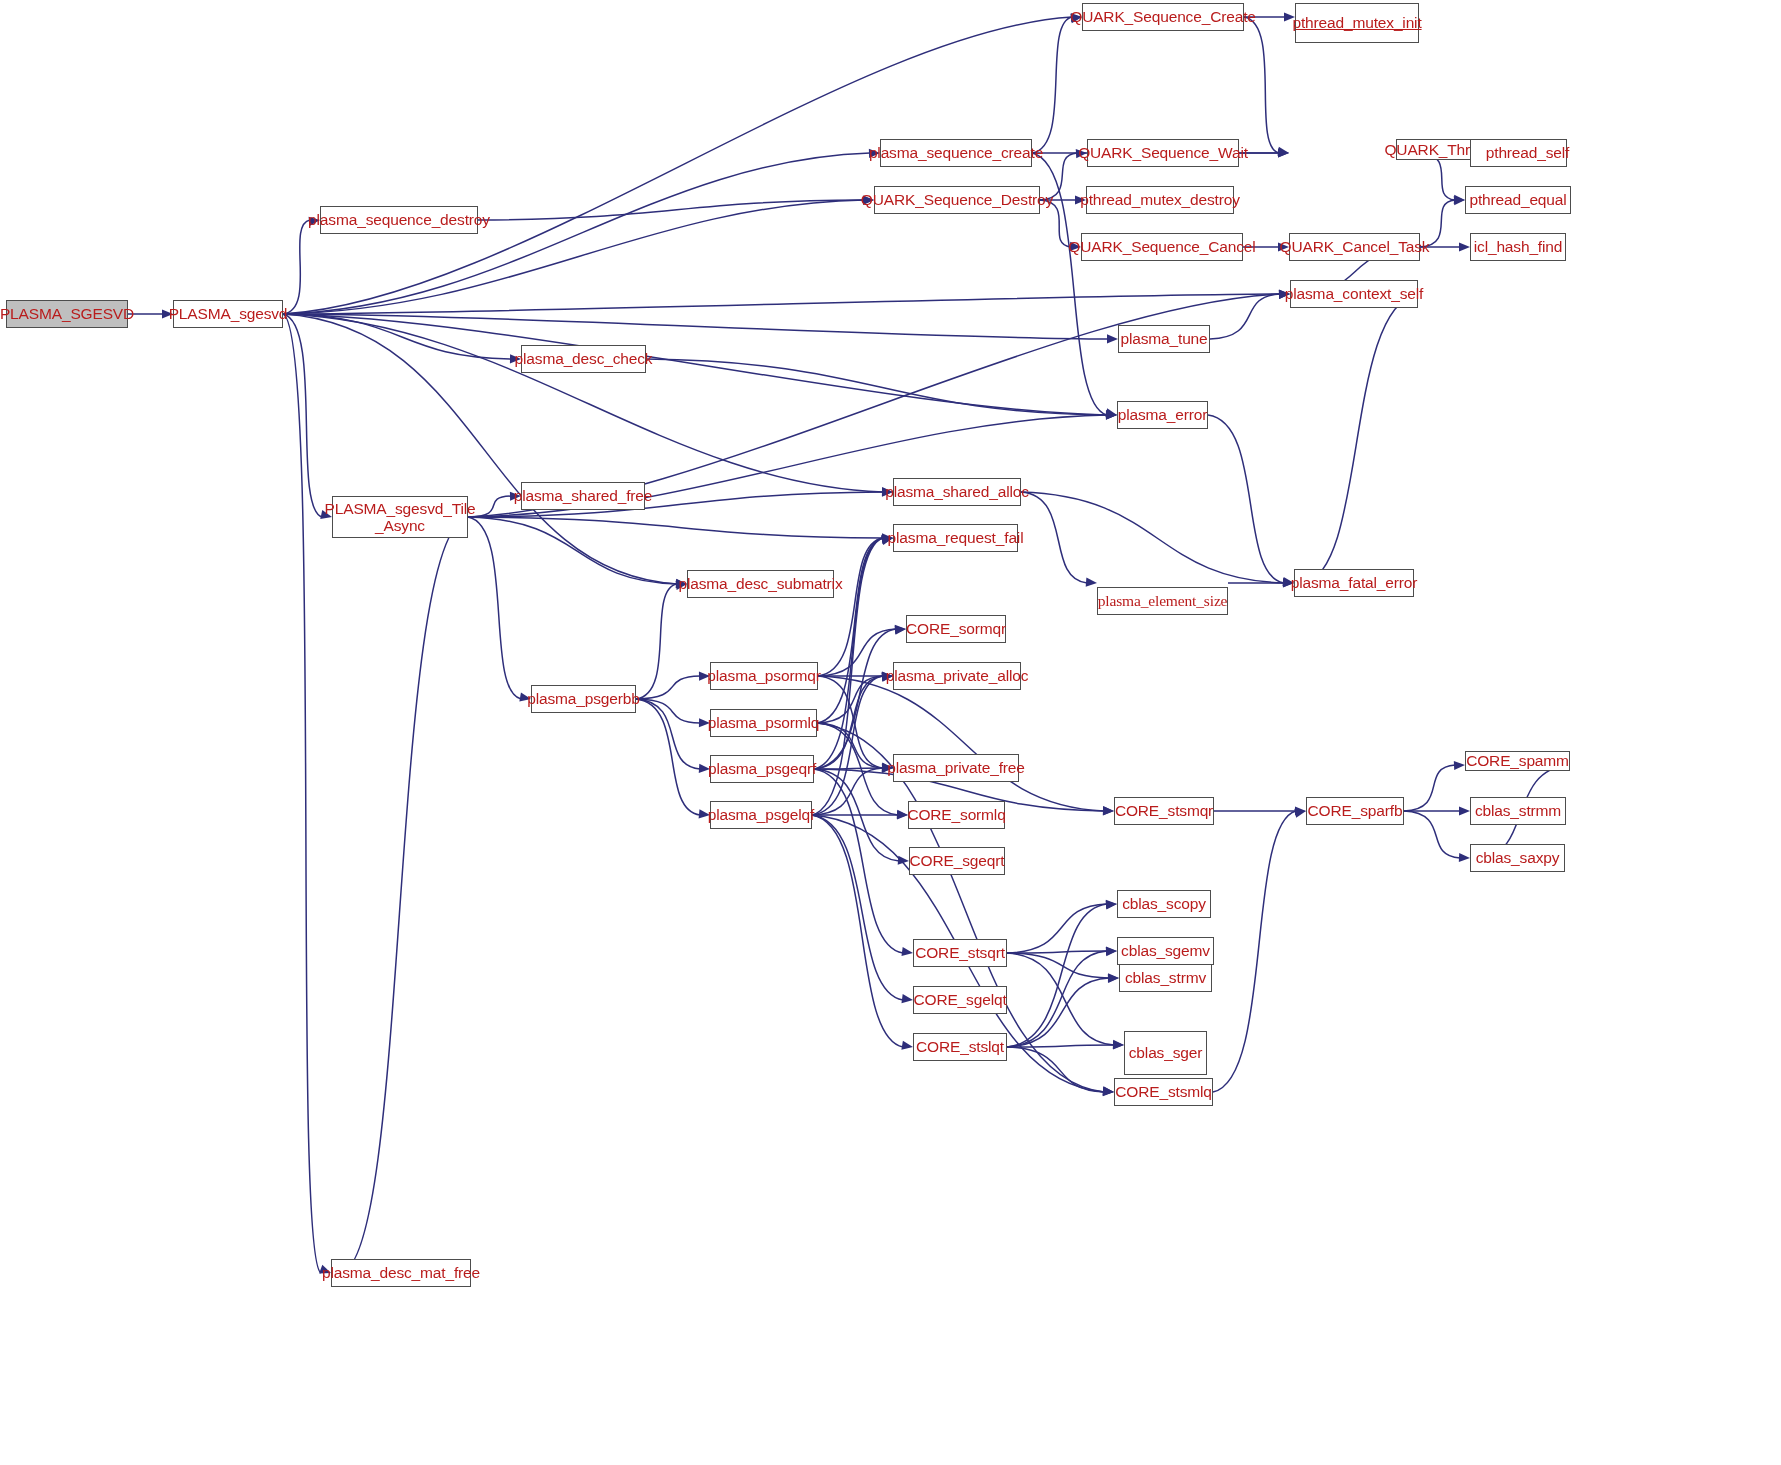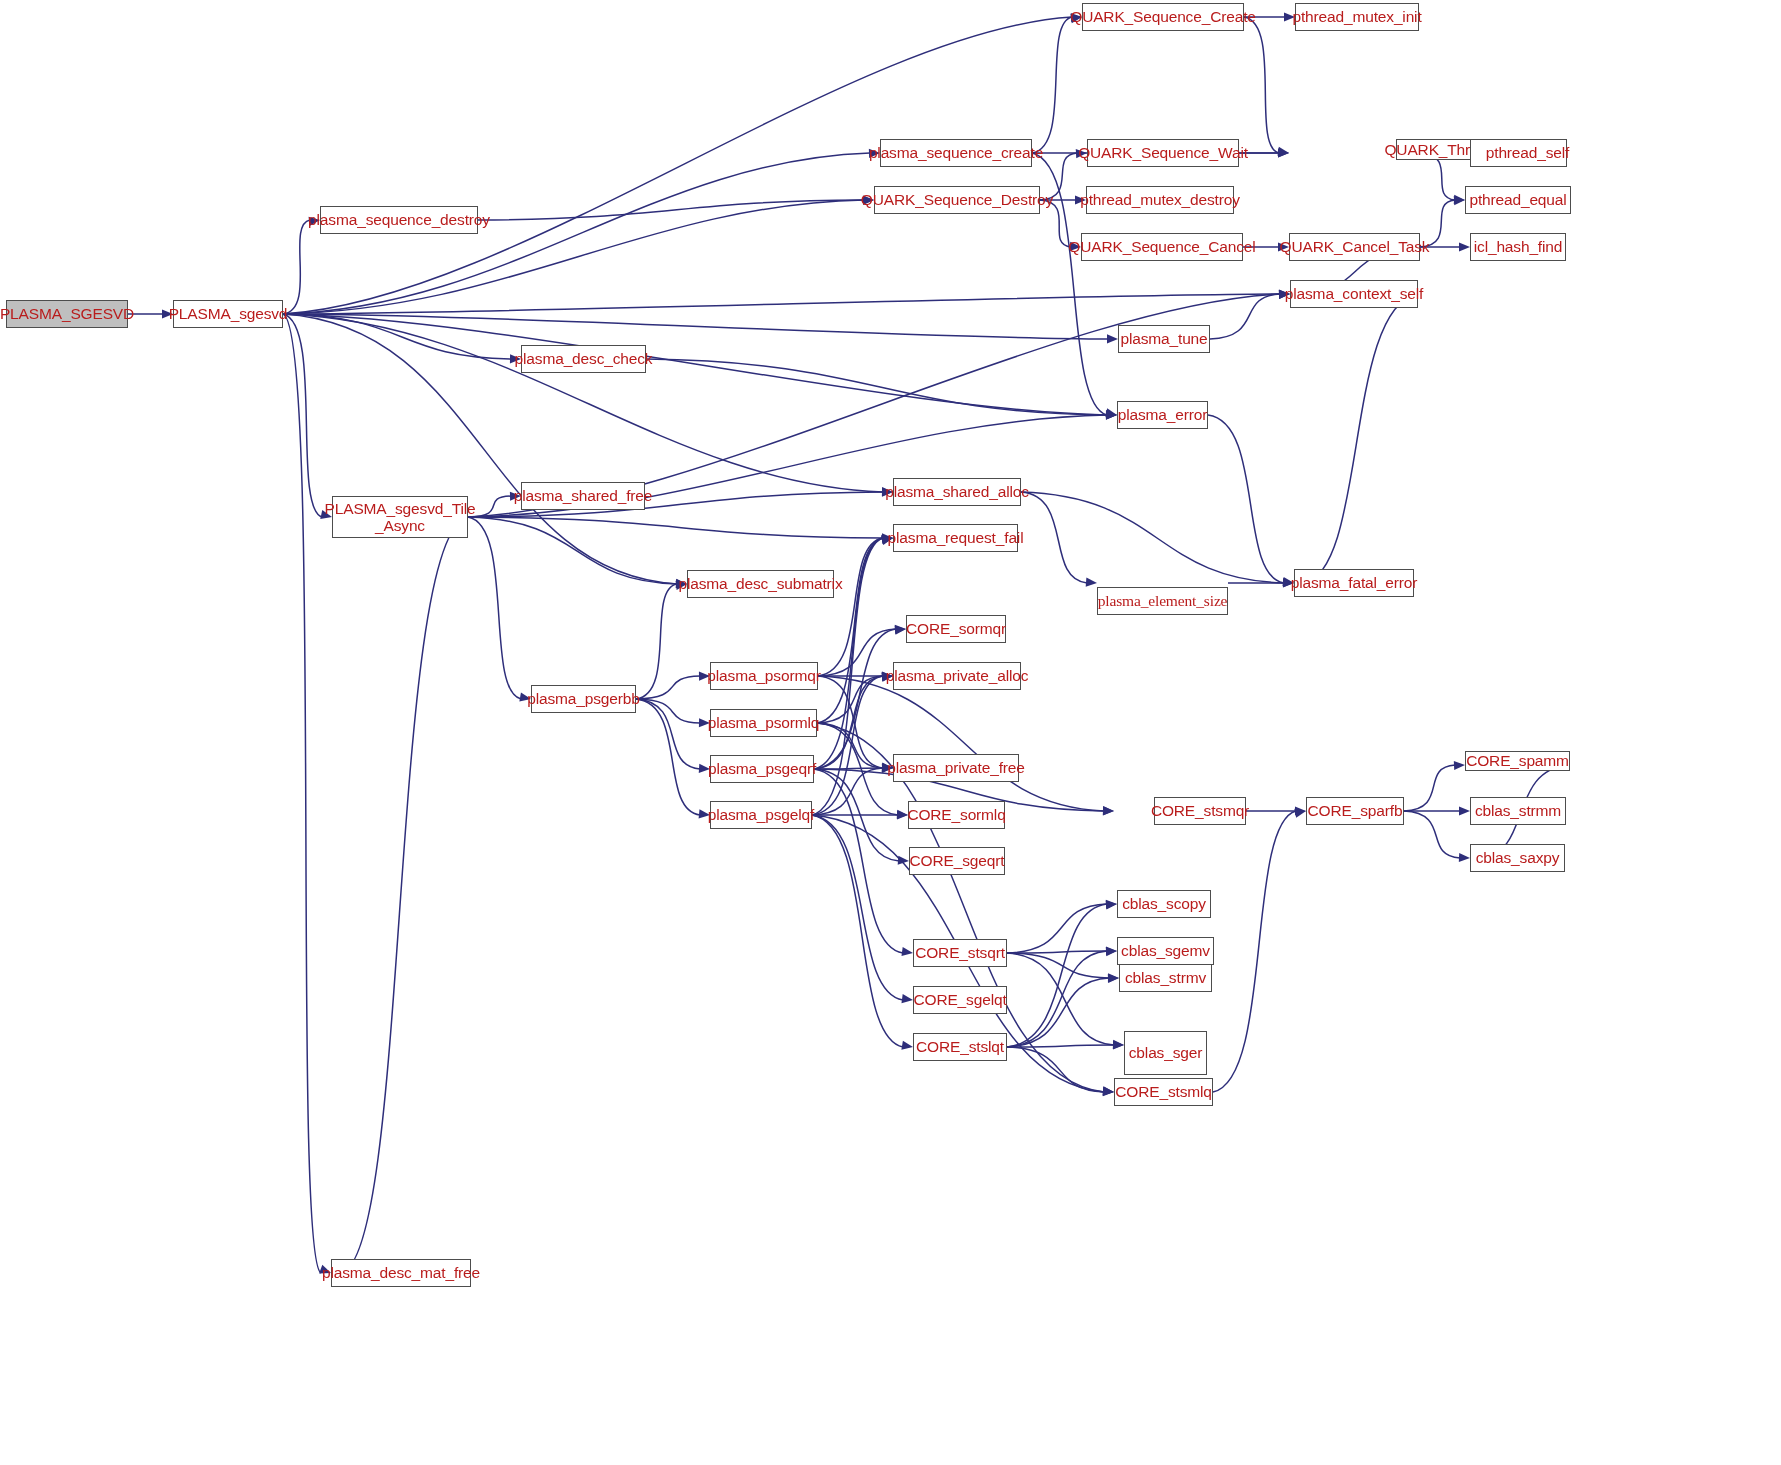--- a/index.html
+++ b/index.html
@@ -231,21 +231,21 @@
       <polygon points="1119,978 1108.2199172352518,983.0940961499739 1107.8027152953725,973.9035606627806" class="arrow-head"></polygon>
       <path d="M 1007 1047 C 1077.65 1046.91, 1053.35 1045.09, 1114 1045" class="edge-path"></path>
       <polygon points="1124,1045 1113.0058687931573,1049.6140089950854 1112.9941490574438,1040.414016459882" class="arrow-head"></polygon>
       <path d="M 1007 1047 C 1073.15 1049.025, 1047.85 1089.975, 1104 1092" class="edge-path"></path>
       <polygon points="1114,1092 1102.8644000901088,1096.2612691356956 1103.1459008755212,1087.0655768122317" class="arrow-head"></polygon>
     </svg>
   <div id="node-layer">
       <div class="gnode root" style="left: 6px; top: 300px; width: 122px; height: 28px;">PLASMA_SGESVD</div>
       <div class="gnode" style="left: 173px; top: 300px; width: 110px; height: 28px;">PLASMA_sgesvd</div>
       <div class="gnode" style="left: 1082px; top: 3px; width: 162px; height: 28px;">QUARK_Sequence_Create</div>
-      <div class="gnode" style="left: 1295px; top: 3px; width: 124px; height: 28px;">pthread_mutex_init</div>
+      <div class="gnode" style="left: 1295px; top: 3px; width: 124px; height: 40px; text-decoration: underline;">pthread_mutex_init</div>
       <div class="gnode" style="left: 880px; top: 139px; width: 152px; height: 28px;">plasma_sequence_create</div>
       <div class="gnode" style="left: 1087px; top: 139px; width: 152px; height: 28px;">QUARK_Sequence_Wait</div>
       <div class="gnode" style="left: 1348px; top: 139px; width: 132px; height: 21px; margin-left: 48px;">QUARK_Thread_Rank</div>
       <div class="gnode" style="left: 1470px; top: 139px; width: 97px; height: 28px; padding-left: 21px;">pthread_self</div>
       <div class="gnode" style="left: 320px; top: 206px; width: 158px; height: 28px;">plasma_sequence_destroy</div>
       <div class="gnode" style="left: 874px; top: 186px; width: 166px; height: 28px;">QUARK_Sequence_Destroy</div>
       <div class="gnode" style="left: 1086px; top: 186px; width: 148px; height: 28px;">pthread_mutex_destroy</div>
       <div class="gnode" style="left: 1465px; top: 186px; width: 106px; height: 28px;">pthread_equal</div>
       <div class="gnode" style="left: 1081px; top: 233px; width: 162px; height: 28px;">QUARK_Sequence_Cancel</div>
       <div class="gnode" style="left: 1289px; top: 233px; width: 131px; height: 28px;">QUARK_Cancel_Task</div>
@@ -265,21 +265,21 @@
       <div class="gnode" style="left: 906px; top: 615px; width: 100px; height: 28px;">CORE_sormqr</div>
       <div class="gnode" style="left: 893px; top: 662px; width: 128px; height: 28px;">plasma_private_alloc</div>
       <div class="gnode" style="left: 710px; top: 662px; width: 108px; height: 28px;">plasma_psormqr</div>
       <div class="gnode" style="left: 531px; top: 685px; width: 105px; height: 28px;">plasma_psgerbb</div>
       <div class="gnode" style="left: 710px; top: 709px; width: 107px; height: 28px;">plasma_psormlq</div>
       <div class="gnode" style="left: 893px; top: 754px; width: 126px; height: 28px;">plasma_private_free</div>
       <div class="gnode" style="left: 710px; top: 755px; width: 104px; height: 28px;">plasma_psgeqrf</div>
       <div class="gnode" style="left: 908px; top: 801px; width: 97px; height: 28px;">CORE_sormlq</div>
       <div class="gnode" style="left: 710px; top: 801px; width: 102px; height: 28px;">plasma_psgelqf</div>
       <div class="gnode" style="left: 909px; top: 847px; width: 96px; height: 28px;">CORE_sgeqrt</div>
-      <div class="gnode" style="left: 1114px; top: 797px; width: 92px; height: 28px; margin-left: 40px;">CORE_stsmqr</div>
+      <div class="gnode" style="left: 1114px; top: 797px; width: 100px; height: 28px;">CORE_stsmqr</div>
       <div class="gnode" style="left: 1306px; top: 797px; width: 98px; height: 28px;">CORE_sparfb</div>
       <div class="gnode" style="left: 1465px; top: 751px; width: 105px; height: 20px;">CORE_spamm</div>
       <div class="gnode" style="left: 1470px; top: 797px; width: 96px; height: 28px;">cblas_strmm</div>
       <div class="gnode" style="left: 1470px; top: 844px; width: 95px; height: 28px;">cblas_saxpy</div>
       <div class="gnode" style="left: 1117px; top: 890px; width: 94px; height: 28px;">cblas_scopy</div>
       <div class="gnode" style="left: 913px; top: 939px; width: 94px; height: 28px;">CORE_stsqrt</div>
       <div class="gnode" style="left: 1117px; top: 937px; width: 97px; height: 28px;">cblas_sgemv</div>
       <div class="gnode" style="left: 913px; top: 986px; width: 94px; height: 28px;">CORE_sgelqt</div>
       <div class="gnode" style="left: 1119px; top: 964px; width: 93px; height: 28px;">cblas_strmv</div>
       <div class="gnode" style="left: 1124px; top: 1031px; width: 83px; height: 44px;">cblas_sger</div>

